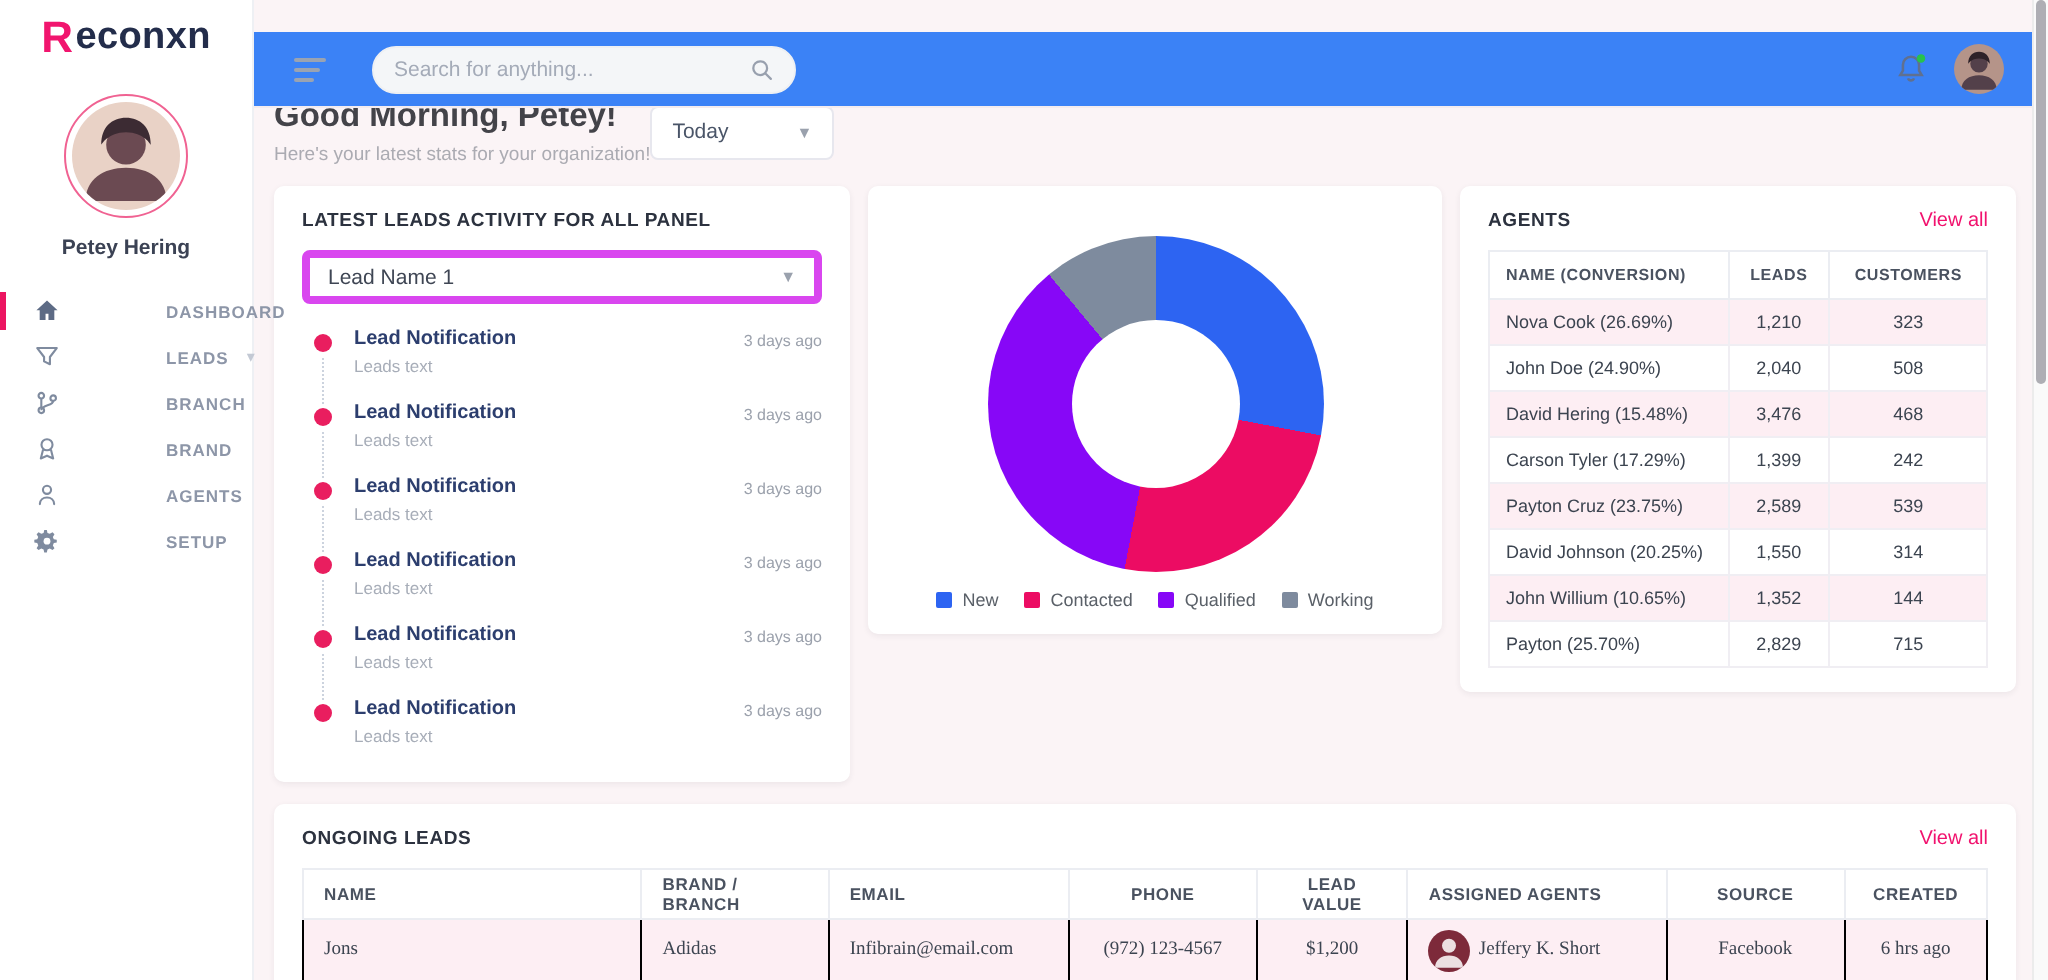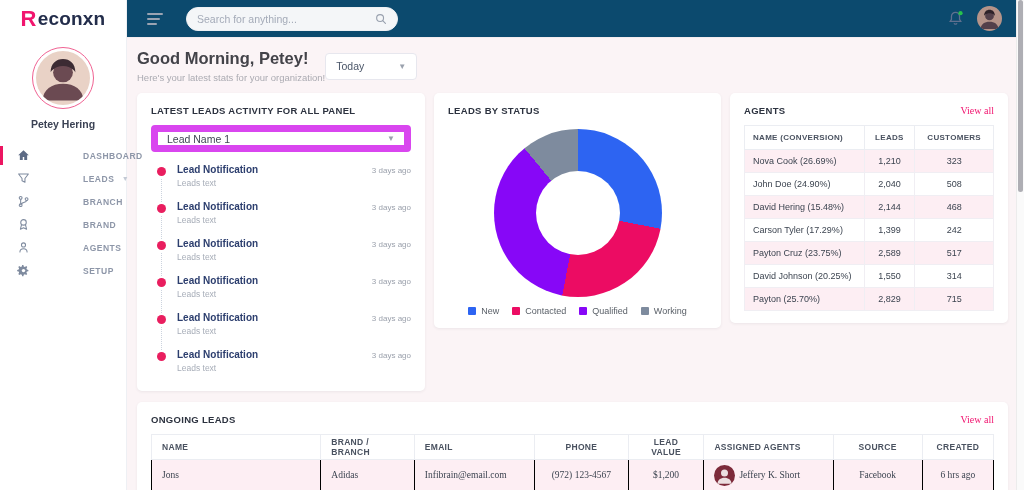--- a/index.html
+++ b/index.html
@@ -21,21 +21,21 @@
   .menu { margin-top:14px; }
   .side-item { position:relative; height:23px; display:flex; align-items:center; gap:9px;
                padding-left:17px; cursor:pointer; }
   .side-item .lbl { font-size:8.5px; font-weight:700; letter-spacing:.5px; color:#8d96a8;padding-left:44px; }
   .side-item.active::before { content:""; position:absolute; left:0; top:2px; width:3px; height:19px;
                background:#ec1561; }
   .side-item .chev { margin-left:auto; margin-right:9px; font-size:8px; color:#c3c9d4; }
   .micon { width:13px; height:13px; flex:0 0 13px; }
 
   
-  .topbar { position:absolute; left:127px; right:8px; top:0; height:38px; background:#0c4a6e;
+  .topbar { position:absolute; left:127px; right:8px; top:16px; height:38px; background:#3b82f6;
             border-bottom:1px solid #f3ecef; display:flex; align-items:center; padding:12px 14px; z-index:4; }
   .hamburger { width:16px; display:flex; flex-direction:column; gap:3px; margin-left:6px; cursor:pointer; }
   .hamburger span { height:2px; background:#9aa3b2; border-radius:1px; }
   .hamburger span:nth-child(2){ width:13px; }
   .hamburger span:nth-child(3){ width:10px; }
   .search-pill { margin-left:23px; width:212px; height:24px; background:#f4f6f8; border:1px solid #eef0f3;
             border-radius:13px; display:flex; align-items:center; padding:0 10px; }
   .search-pill input { flex:1; border:0; background:transparent; outline:none; font-size:10.5px;
             color:#4a5568; font-family:"Liberation Sans", sans-serif; }
   .search-pill input::placeholder { color:#a4abb8; }
@@ -54,21 +54,21 @@
   .dd-chev { font-size:8px; color:#9aa1ad; }
 
   .cards { display:flex; gap:9px; margin:0 8px 0 10px; align-items:flex-start; }
   .card { background:#fff; border-radius:5px; box-shadow:0 1px 3px rgba(40,40,60,.07); padding:12px 14px; }
   .card-title { font-size:9.5px; font-weight:700; letter-spacing:.3px; color:#2c323f; }
   .card-activity { width:288px; }
   .card-chart { width:287px; }
   .card-agents { flex:1; }
 
   
-  .lead-select { margin-top:9px; height:27px; border:7px solid #d946ef; border-radius:4px;
+  .lead-select { margin-top:9px; height:27px; border:4px solid #d946ef; border-radius:4px;
             display:flex; align-items:center; justify-content:space-between; padding:0 9px;
             font-size:10.5px; color:#3f4654; cursor:pointer; }
   .timeline { margin-top:5px; }
   .t-item { position:relative; padding:7px 0 6px 26px; min-height:30px; }
   .t-item::before { content:""; position:absolute; left:6px; top:10px; width:9px; height:9px;
             border-radius:50%; background:#e91e5f; }
   .t-item:not(:last-child)::after { content:""; position:absolute; left:10px; top:22px; bottom:-8px;
             border-left:1px dotted #ccd3de; }
   .t-title { font-size:10px; font-weight:700; color:#2c3e6e; }
   .t-sub { font-size:8.5px; color:#a7adb8; margin-top:3px; }
@@ -76,21 +76,21 @@
 
   
   .donut { width:168px; height:168px; border-radius:50%; margin:13px auto 4px; position:relative; }
   .donut::after { content:""; position:absolute; inset:25%; border-radius:50%; background:#fff; }
   .legend { display:flex; justify-content:center; gap:13px; margin-top:9px; }
   .leg-item { display:flex; align-items:center; gap:5px; font-size:9px; color:#5a6068; }
   .sw { width:8px; height:8px; border-radius:1px; display:inline-block; }
 
   
   .card-head { display:flex; justify-content:space-between; align-items:center; }
-  .view-all { font-size:10px; color:#f1126e; cursor:pointer;font-family:Liberation Serif, serif; }
+  .view-all { font-size:10px; color:#f1126e; cursor:pointer; }
   table { border-collapse:collapse; width:100%; }
   .agents-table { margin-top:9px; }
   .agents-table th { border:1px solid #ebedf2; font-size:8px; font-weight:700; letter-spacing:.3px;
             color:#4a5260; height:24px; padding:0 8px; }
   .agents-table td { border:1px solid #f0eef3; font-size:9px; color:#3c4450; height:23px; padding:0 8px;
             text-align:center; }
   .agents-table th:first-child, .agents-table td:first-child { text-align:left; width:48%; }
   .agents-table tbody tr:nth-child(odd) { background:#fdeef3; }
 
   
@@ -259,21 +259,20 @@
         </div>
         <div class="t-item">
           <div class="t-title">Lead Notification</div>
           <div class="t-sub">Leads text</div>
           <div class="t-time">3 days ago</div>
         </div>
       </div>
     </div>
 
     <div class="card card-chart">
-      <div class="card-title">LEADS BY STATUS</div>
       <div class="donut" style="background: conic-gradient(rgb(45, 100, 242) 0deg, rgb(45, 100, 242) 100.8deg, rgb(236, 12, 99) 100.8deg, rgb(236, 12, 99) 190.8deg, rgb(135, 7, 247) 190.8deg, rgb(135, 7, 247) 320.4deg, rgb(126, 139, 158) 320.4deg, rgb(126, 139, 158) 360deg);"></div>
       <div class="legend">
         <div class="leg-item">
           <span class="sw" style="background: rgb(45, 100, 242);"></span>
           <span>New</span>
         </div>
         <div class="leg-item">
           <span class="sw" style="background: rgb(236, 12, 99);"></span>
           <span>Contacted</span>
         </div>
@@ -307,37 +306,42 @@
               <td>1,210</td>
               <td>323</td>
             </tr>
           <tr>
               <td>John Doe (24.90%)</td>
               <td>2,040</td>
               <td>508</td>
             </tr>
           <tr>
               <td>David Hering (15.48%)</td>
-              <td>2,144</td>
+              <td>3,476</td>
               <td>468</td>
             </tr>
           <tr>
               <td>Carson Tyler (17.29%)</td>
               <td>1,399</td>
               <td>242</td>
             </tr>
           <tr>
               <td>Payton Cruz (23.75%)</td>
               <td>2,589</td>
-              <td>517</td>
+              <td>539</td>
             </tr>
           <tr>
               <td>David Johnson (20.25%)</td>
               <td>1,550</td>
               <td>314</td>
+            </tr>
+          <tr>
+              <td>John Willium (10.65%)</td>
+              <td>1,352</td>
+              <td>144</td>
             </tr>
           <tr>
               <td>Payton (25.70%)</td>
               <td>2,829</td>
               <td>715</td>
             </tr>
         </tbody>
       </table>
     </div>
   </div>

